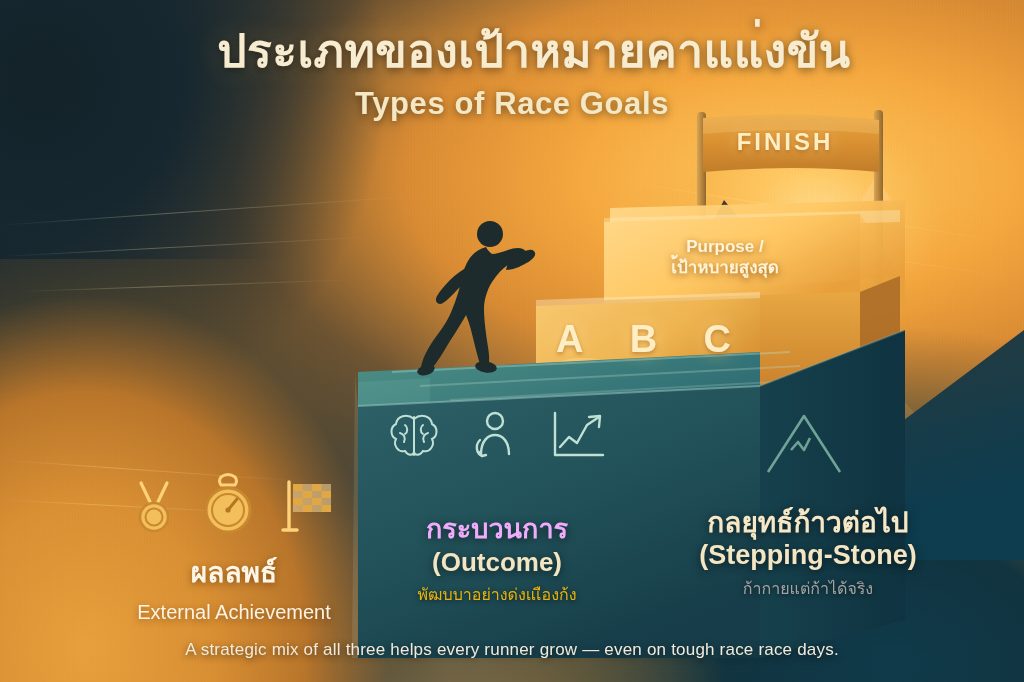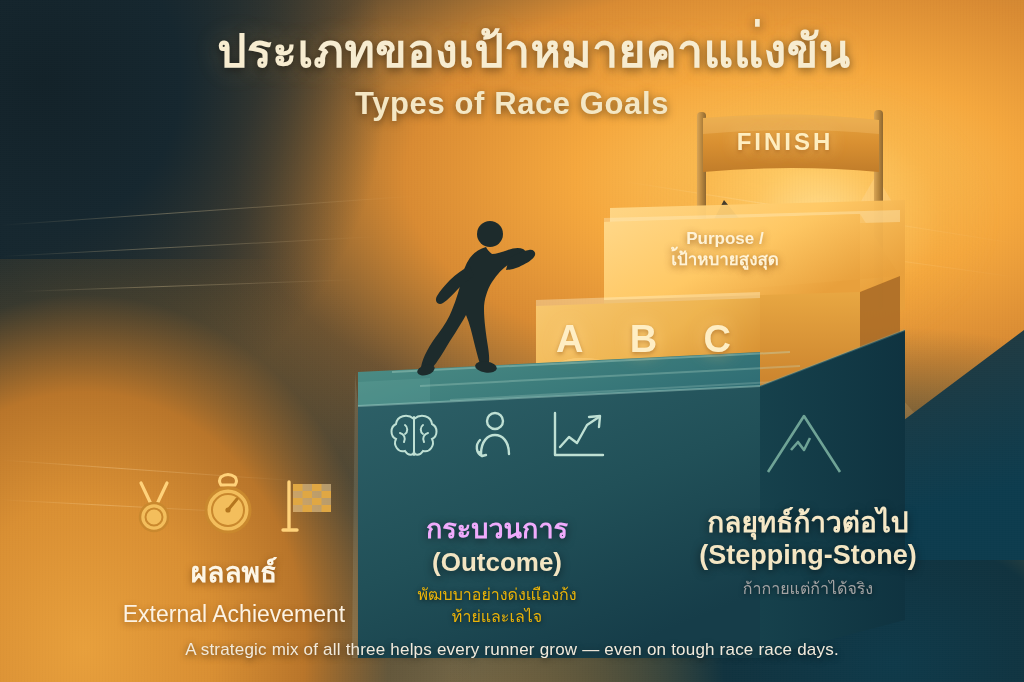--- a/index.html
+++ b/index.html
@@ -94,21 +94,21 @@
     left: 700px; top: 128px;
     width: 170px; text-align: center;
     font-size: 24px; font-weight: 700;
     letter-spacing: 3px;
     color: #ffeec0;
     text-shadow: 0 0 16px rgba(255,215,140,.75), 0 2px 4px rgba(140,70,10,.6);
     z-index: 16;
   }
   .purpose-label {
     position: absolute;
-    left: 610px; top: 228px;
+    left: 610px; top: 236px;
     width: 230px; text-align: center;
     z-index: 16;
     color: #fff3d6;
     text-shadow: 0 2px 7px rgba(120,60,10,.7);
   }
   .purpose-label .l1 { font-size: 17px; font-weight: 600; line-height: 1.25; }
   .purpose-label .l2 { font-size: 17px; font-weight: 600; line-height: 1.3; }
 
   .abc {
     position: absolute;
@@ -130,21 +130,21 @@
 
   .col-left { left: 86px; top: 470px; width: 296px; }
   .col-left .icons { display: flex; justify-content: center; align-items: flex-end; gap: 22px; height: 66px; }
   .col-left .head-th {
     margin-top: 14px;
     font-size: 28px; font-weight: 700; color: #fdf6e6;
     text-shadow: 0 2px 7px rgba(90,45,5,.55);
   }
   .col-left .head-en {
     margin-top: 7px;
-    font-size: 23px; font-weight: 400; color: #fdf3e3;
+    font-size: 20px; font-weight: 400; color: #fdf3e3;
     text-shadow: 0 2px 6px rgba(90,45,5,.5);
   }
 
   .col-mid { left: 352px; top: 400px; width: 290px; }
   .col-mid .icons { display: flex; justify-content: center; align-items: center; gap: 30px; height: 70px; }
   .col-mid .head-th {
     margin-top: 44px;
     font-size: 27px; font-weight: 700; color: #f0abfc;
     line-height: 1.18;
     text-shadow: 0 2px 8px rgba(0,0,0,.55);
@@ -427,21 +427,20 @@
           <path d="M6 4 L6 46 L54 46"></path>
           <path d="M11 38 L20 28 L28 34 L38 16 L50 8"></path>
           <path d="M40 8 L51 7 L50 18"></path>
         </g>
       </svg>
     </div>
     <div class="head-th">กระบวนการ</div>
     <div class="head-en">(Outcome)</div>
     <div class="sub-th">
       <div>พัฒบบาอย่างด่งแเืองก้ง</div>
-      <div>ท้าย่และเลไจ</div>
     </div>
   </div>
 
   <div class="col col-right">
     <div class="icons">
       <svg width="96" height="70" viewBox="0 0 96 70">
         <g fill="none" stroke="#6fa396" stroke-width="2.6" stroke-linejoin="round">
           <path d="M8 64 L44 8 L80 64"></path>
           <path d="M31 42 L38 34 L44 42 L50 30"></path>
         </g>

